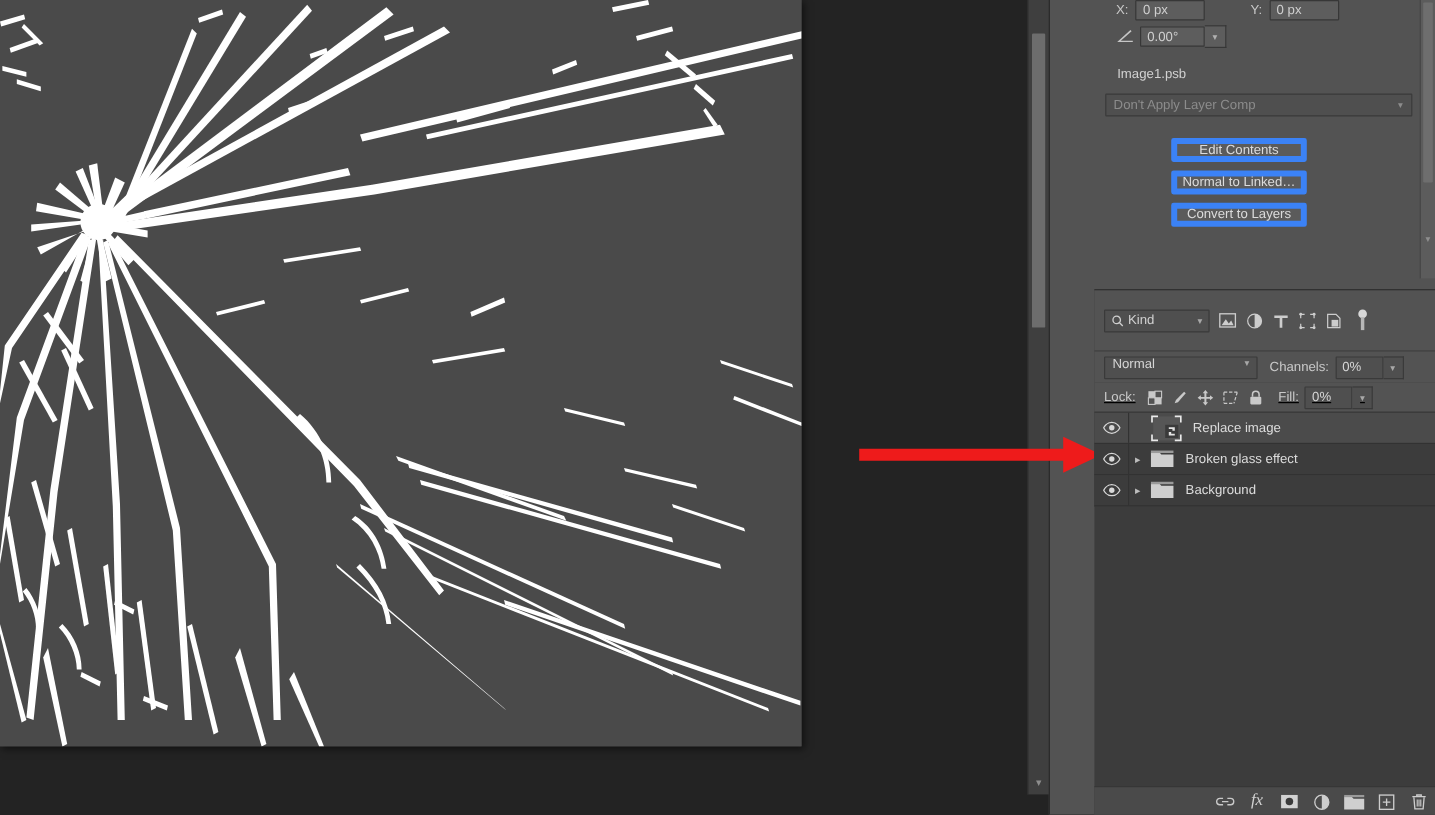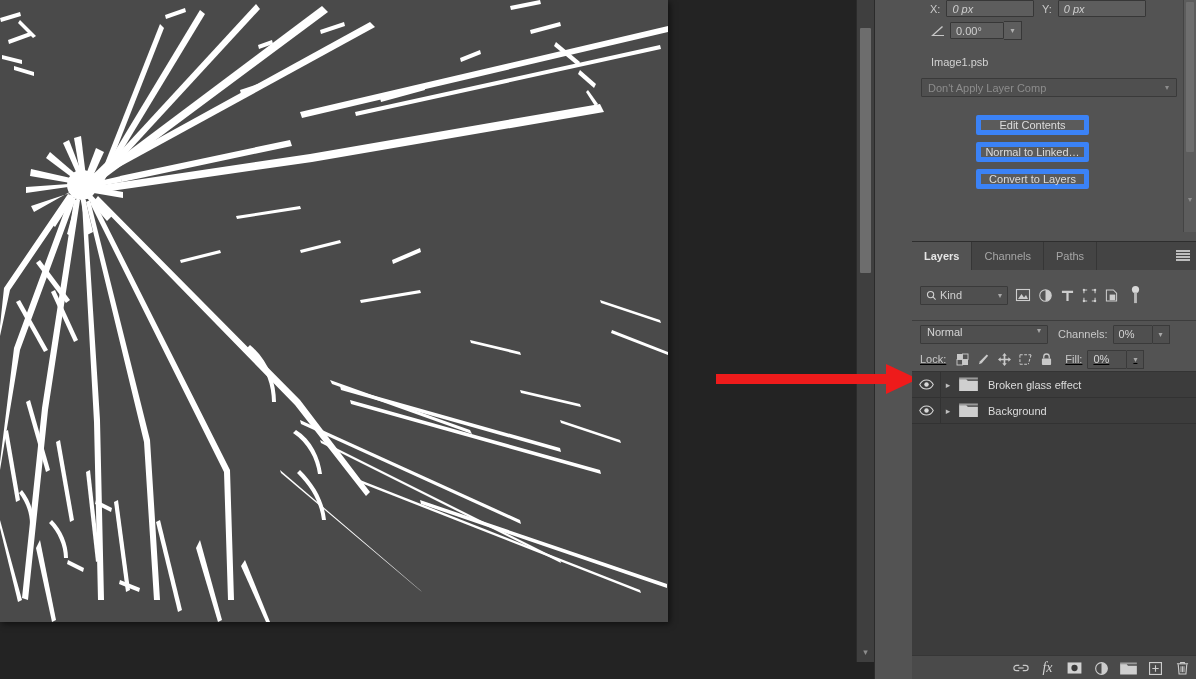--- a/index.html
+++ b/index.html
@@ -89,21 +89,21 @@
     color: #cfcfcf;
     font-size: 11px;
     height: 17px;
     line-height: 17px;
     padding: 0 5px;
     box-sizing: border-box;
     border-radius: 1px;
   }
   #xy-x { left: 18px; top: 0px; }
   #xy-y { left: 130px; top: 0px; }
-  #xy-x .field, #xy-y .field { width: 88px; font-style: italic; }
+  #xy-x .field, #xy-y .field { width: 58px; }
 
   #angle-row { left: 18px; top: 21px; }
   #angle-icon {
     width: 16px; height: 13px; margin-right: 4px;
     position: relative;
   }
   #angle-row .field { width: 54px; }
   .tiny-drop {
     width: 18px; height: 19px;
     background: #5d5d5d;
@@ -481,31 +481,20 @@
       <div class="pbtn" id="btn-convert-layers">Convert to Layers</div>
 
       <div id="props-scroll">
         <div id="props-scroll-thumb"></div>
         <div id="props-scroll-arrow">▾</div>
       </div>
     </div>
 
     <div id="layers-panel">
 
-      <div id="layers-tabbar">
-        <div class="ltab active">Layers</div>
-        <div class="ltab">Channels</div>
-        <div class="ltab">Paths</div>
-        <div id="panel-menu-icon">
-          <i></i>
-            <i></i>
-            <i></i>
-            <i></i>
-        </div>
-      </div>
 
       <div id="filter-row">
         <div id="kind-select">
           <span style="padding-left:5px;display:flex;align-items:center;">
             <svg viewBox="0 0 12 12" width="11" height="11">
               <circle cx="5" cy="5" r="3.4" fill="none" stroke="#d0d0d0" stroke-width="1.2"></circle>
               <line x1="7.6" y1="7.6" x2="10.5" y2="10.5" stroke="#d0d0d0" stroke-width="1.2"></line>
             </svg>
           </span>
           <span class="ktext">Kind</span>
@@ -596,20 +585,38 @@
             <rect x="1" y="6" width="10" height="7" rx="1" fill="#c9c9c9"></rect>
           </svg>
         </span>
         <span class="fill-label">Fill:</span>
         <span class="num-field">0%</span>
         <span class="num-arrow">▾</span>
       </div>
 
       <div id="layer-list">
 
+        <div class="layer-row selected">
+          <div class="eye-cell">
+            <svg viewBox="0 0 16 11" width="15" height="11">
+              <path d="M8 0.6 C 3.2 0.6 0.8 5.5 0.8 5.5 C 0.8 5.5 3.2 10.4 8 10.4 C 12.8 10.4 15.2 5.5 15.2 5.5 C 15.2 5.5 12.8 0.6 8 0.6 Z" fill="none" stroke="#d8d8d8" stroke-width="1.1"></path>
+              <circle cx="8" cy="5.5" r="2.4" fill="#d8d8d8"></circle>
+            </svg>
+          </div>
+          <div class="disclose"></div>
+          <div class="thumb-smart">
+            <svg viewBox="0 0 26 22" width="26" height="22">
+              <rect x="2" y="1" width="22" height="20" fill="#565656"></rect>
+              <path d="M1 6 V1 H6 M20 1 H25 V6 M25 16 V21 H20 M6 21 H1 V16" fill="none" stroke="#eaeaea" stroke-width="1.4"></path>
+              <rect x="12" y="8" width="11" height="11" fill="#3a3a3a"></rect>
+              <path d="M15 10 h5 v3 h-2 v-1.5 h-3 Z M20 17 h-5 v-3 h2 v1.5 h3 Z" fill="#e2e2e2"></path>
+            </svg>
+          </div>
+          <div class="layer-name">Replace image</div>
+        </div>
 
         <div class="layer-row">
           <div class="eye-cell">
             <svg viewBox="0 0 16 11" width="15" height="11">
               <path d="M8 0.6 C 3.2 0.6 0.8 5.5 0.8 5.5 C 0.8 5.5 3.2 10.4 8 10.4 C 12.8 10.4 15.2 5.5 15.2 5.5 C 15.2 5.5 12.8 0.6 8 0.6 Z" fill="none" stroke="#d8d8d8" stroke-width="1.1"></path>
               <circle cx="8" cy="5.5" r="2.4" fill="#d8d8d8"></circle>
             </svg>
           </div>
           <div class="disclose">▸</div>
           <div class="thumb">

